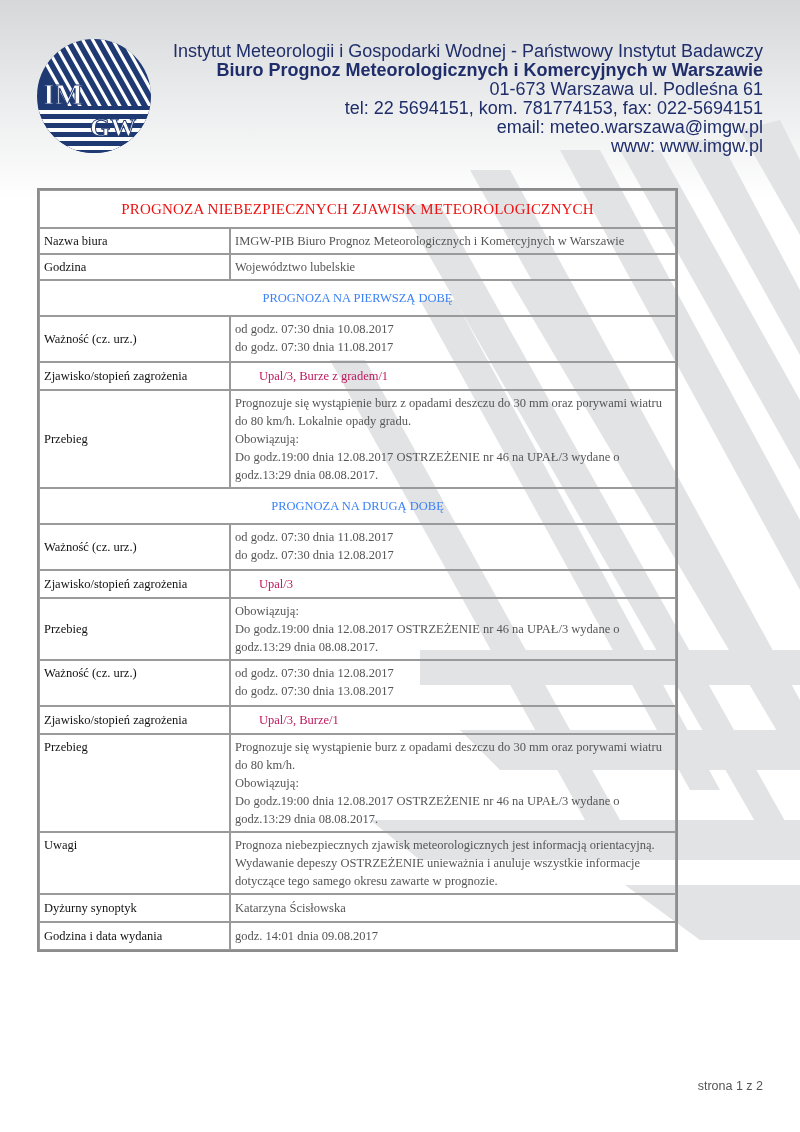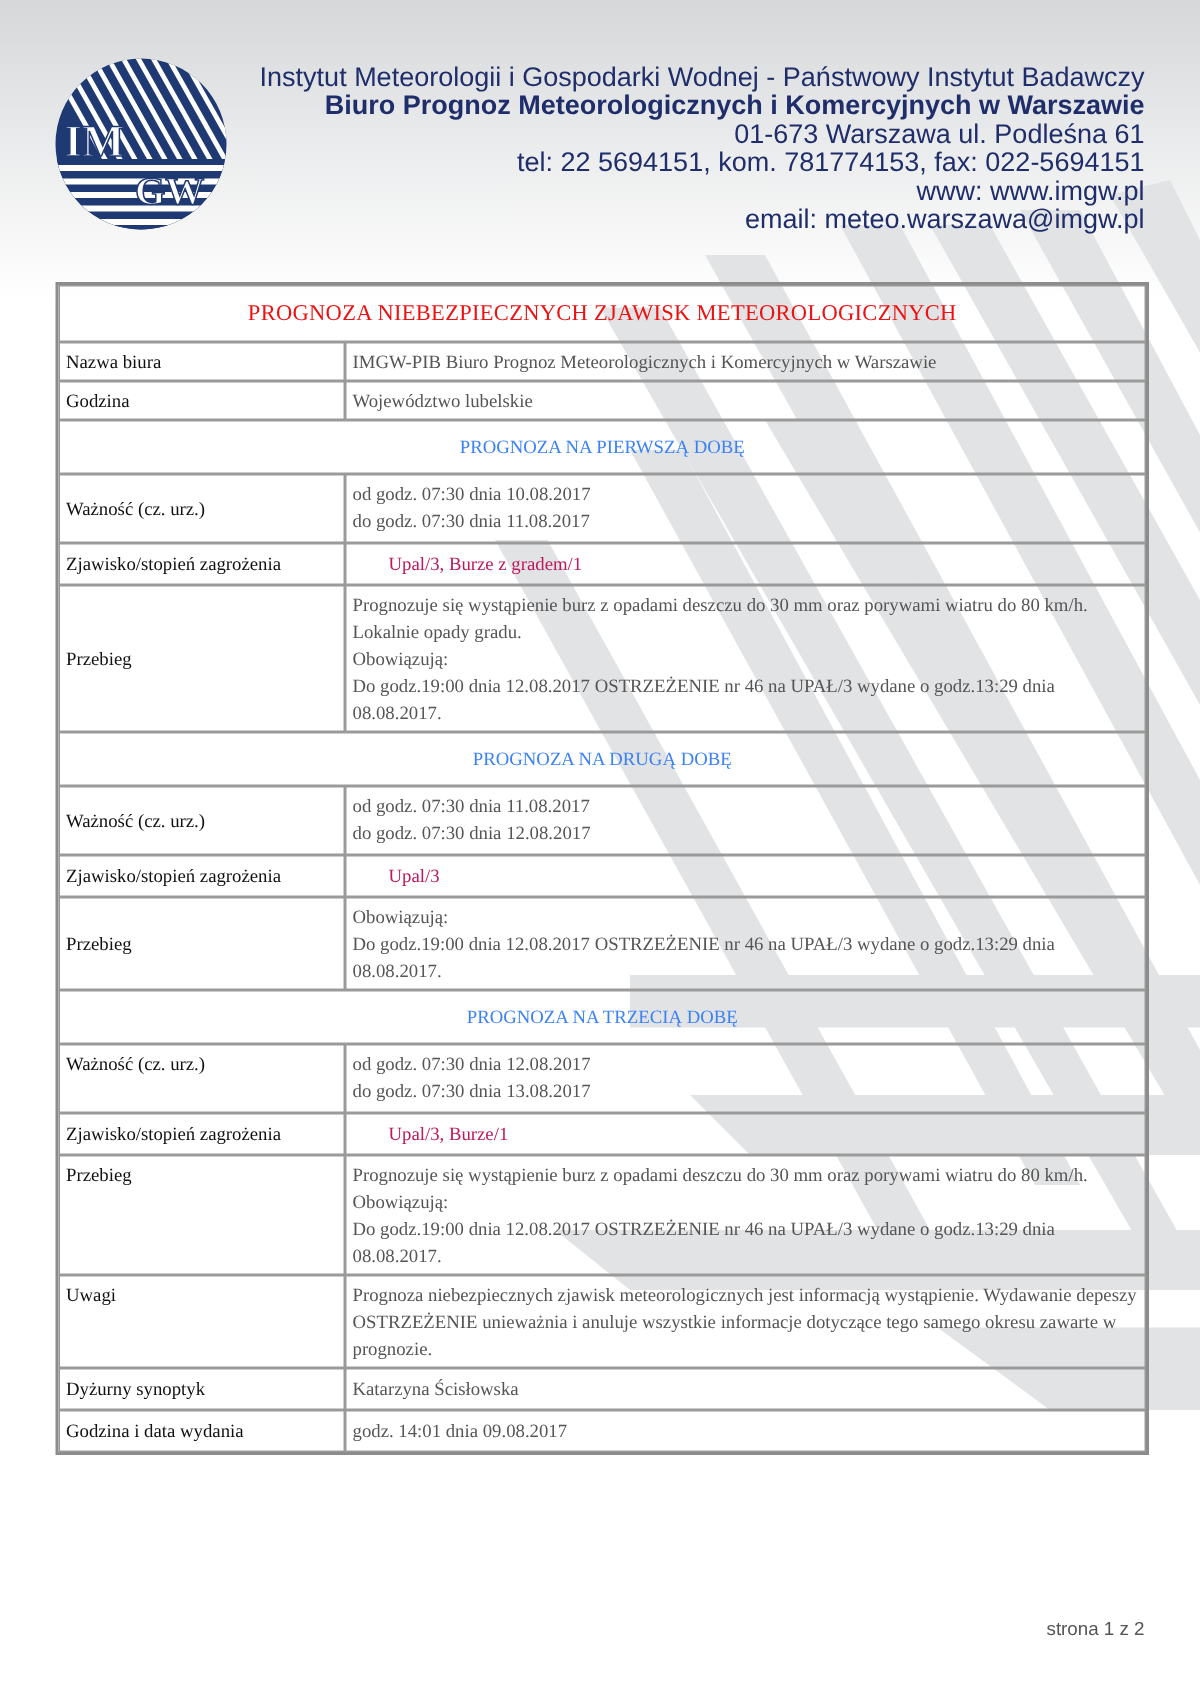--- a/index.html
+++ b/index.html
@@ -18,21 +18,21 @@
     }
     #logo {
       position: absolute; left: 36px; top: 38px; width: 116px; height: 116px; z-index: 3;
     }
     #letterhead {
       position: absolute; right: 37px; top: 42px; z-index: 3; text-align: right;
       font-family: "Liberation Sans", sans-serif; color: #1f2e6b; font-size: 18px; line-height: 19px;
     }
     #letterhead .bold { font-weight: bold; }
     #doc-table {
-      position: absolute; left: 37px; top: 188px; width: 729px; z-index: 4;
+      position: absolute; left: 37px; top: 188px; width: 641px; z-index: 4;
       border-collapse: separate; border-spacing: 0;
       border: 2px solid #8c8c8c;
       font-size: 12.5px; color: #555;
     }
     #doc-table td {
       border: 1px solid #9a9a9a;
       padding: 3px 4px;
       vertical-align: middle;
       line-height: 18px;
       background: transparent;
@@ -107,22 +107,22 @@
   </g>
   <text x="7" y="66" font-family="Liberation Serif, serif" font-weight="bold" font-size="30" fill="#ffffff" stroke="#1f3a73" stroke-width="1">IM</text>
   <text x="54" y="98" font-family="Liberation Serif, serif" font-weight="bold" font-size="26" fill="#ffffff" stroke="#1f3a73" stroke-width="1">GW</text>
 </svg>
 
 <div id="letterhead">
   <span class="line">Instytut Meteorologii i Gospodarki Wodnej - Państwowy Instytut Badawczy</span>
   <span class="line bold">Biuro Prognoz Meteorologicznych i Komercyjnych w Warszawie</span>
   <span class="line">01-673 Warszawa ul. Podleśna 61</span>
   <span class="line">tel: 22 5694151, kom. 781774153, fax: 022-5694151</span>
+  <span class="line">email: meteo.warszawa@imgw.pl</span>
   <span class="line">www: www.imgw.pl</span>
-  <span class="line">email: meteo.warszawa@imgw.pl</span>
 </div>
 
 <table id="doc-table">
   <tbody>
       <tr>
     <td colspan="2" class="main-title" style="color: rgb(238, 17, 17);">PROGNOZA NIEBEZPIECZNYCH ZJAWISK METEOROLOGICZNYCH</td>
   </tr>
   <tr>
     <td class="label">Nazwa biura</td>
     <td class="value">IMGW-PIB Biuro Prognoz Meteorologicznych i Komercyjnych w Warszawie</td>
@@ -170,23 +170,20 @@
     <td class="value dark">Upal/3</td>
   </tr>
   <tr>
     <td class="label">Przebieg</td>
     <td class="value">
       <span class="line">Obowiązują:</span>
       <span class="line">Do godz.19:00 dnia 12.08.2017 OSTRZEŻENIE nr 46 na UPAŁ/3 wydane o godz.13:29 dnia 08.08.2017.</span>
     </td>
   </tr>
 
-  <tr>
-    <td colspan="2" class="heading">PROGNOZA NA TRZECIĄ DOBĘ</td>
-  </tr>
   <tr style="height:46px">
     <td class="label vtop">Ważność (cz. urz.)</td>
     <td class="value vtop">
       <span class="line">od godz. 07:30 dnia 12.08.2017</span>
       <span class="line">do godz. 07:30 dnia 13.08.2017</span>
     </td>
   </tr>
   <tr style="height:28px">
     <td class="label">Zjawisko/stopień zagrożenia</td>
     <td class="value dark">Upal/3, Burze/1</td>
@@ -195,21 +192,21 @@
     <td class="label vtop">Przebieg</td>
     <td class="value">
       <span class="line">Prognozuje się wystąpienie burz z opadami deszczu do 30 mm oraz porywami wiatru do 80 km/h.</span>
       <span class="line">Obowiązują:</span>
       <span class="line">Do godz.19:00 dnia 12.08.2017 OSTRZEŻENIE nr 46 na UPAŁ/3 wydane o godz.13:29 dnia 08.08.2017.</span>
     </td>
   </tr>
 
   <tr>
     <td class="label vtop">Uwagi</td>
-    <td class="value">Prognoza niebezpiecznych zjawisk meteorologicznych jest informacją wystąpienie. Wydawanie depeszy OSTRZEŻENIE unieważnia i anuluje wszystkie informacje dotyczące tego samego okresu zawarte w prognozie.</td>
+    <td class="value">Prognoza niebezpiecznych zjawisk meteorologicznych jest informacją orientacyjną. Wydawanie depeszy OSTRZEŻENIE unieważnia i anuluje wszystkie informacje dotyczące tego samego okresu zawarte w prognozie.</td>
   </tr>
   <tr style="height:28px">
     <td class="label">Dyżurny synoptyk</td>
     <td class="value">Katarzyna Ścisłowska</td>
   </tr>
   <tr style="height:28px">
     <td class="label">Godzina i data wydania</td>
     <td class="value">godz. 14:01 dnia 09.08.2017</td>
   </tr>
 </tbody>

